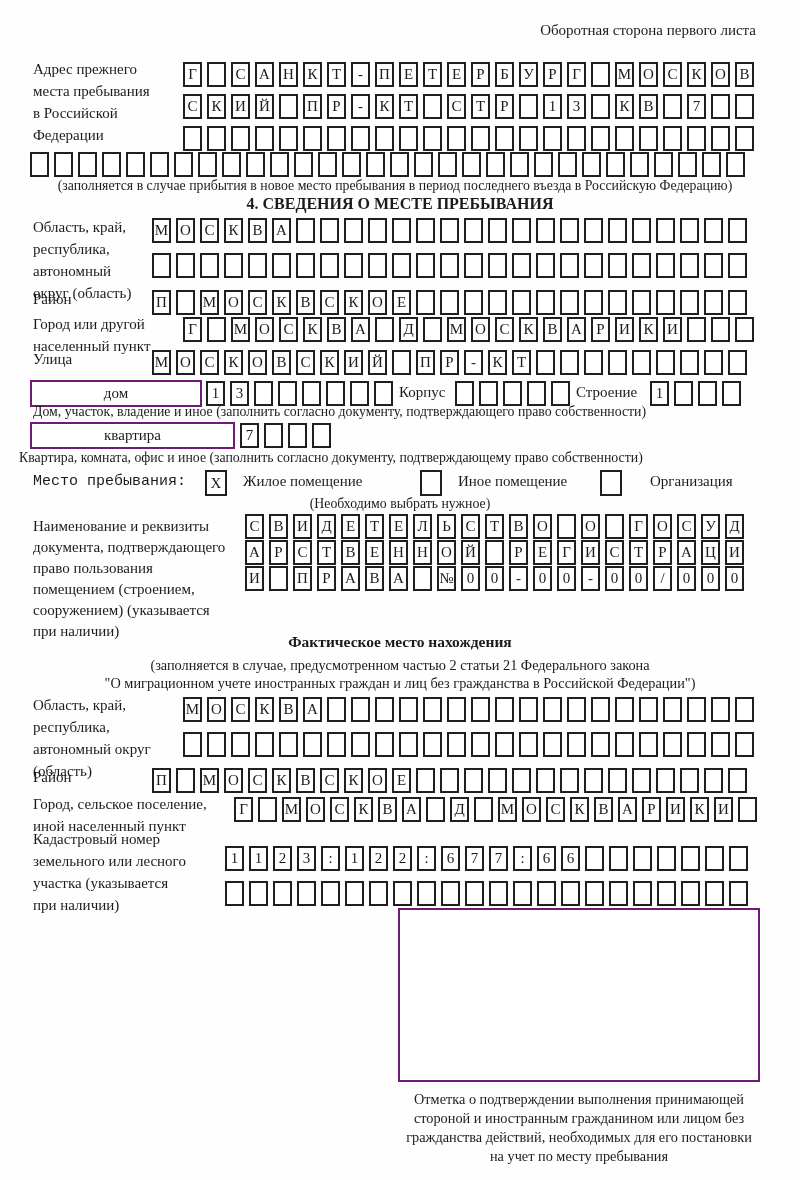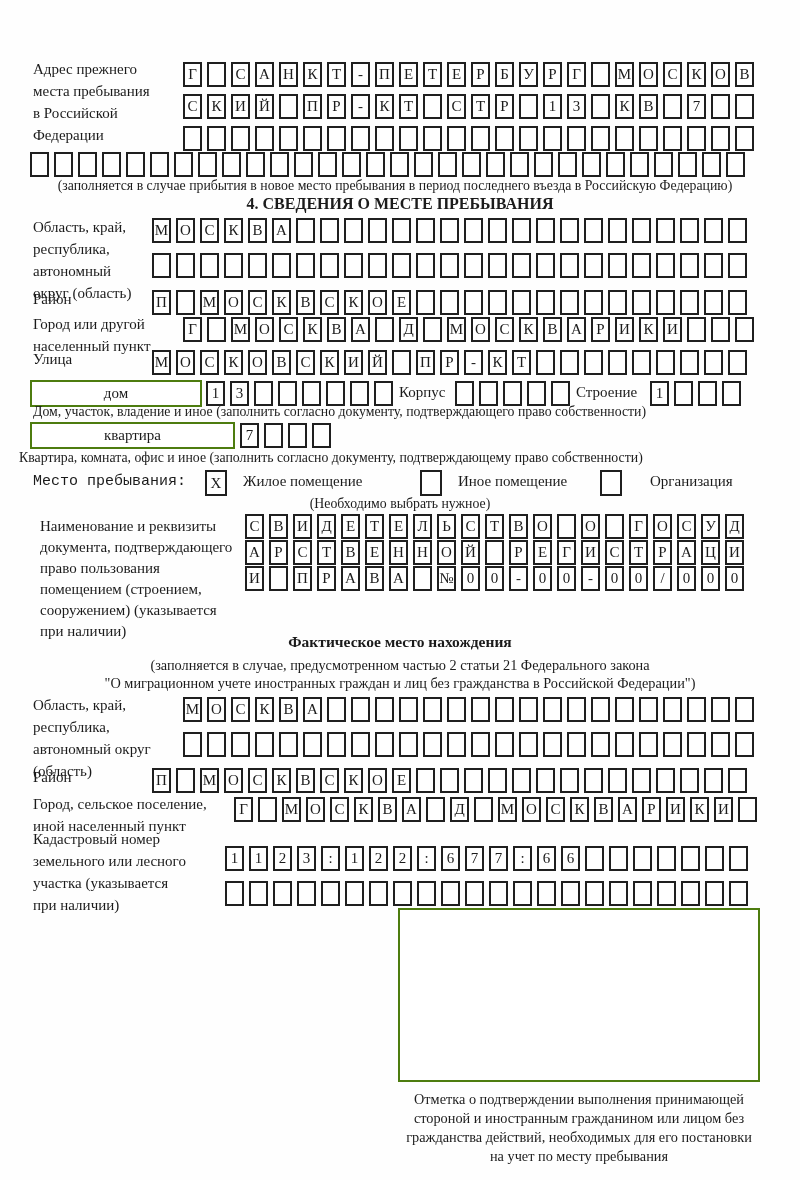--- a/index.html
+++ b/index.html
@@ -1,39 +1,40 @@
 <!DOCTYPE html>
 <html><head>
 <meta charset="utf-8">
 <style>
   html,body{margin:0;padding:0;background:#fff;}
   .page{position:relative;width:800px;height:1180px;background:#fefefe;
         font-family:"Liberation Serif","DejaVu Serif",serif;color:#1b1b1b;overflow:hidden;}
   .abs{position:absolute;}
   .lbl{position:absolute;font-size:15px;line-height:22px;white-space:pre-line;}
-  .lbl-sm{line-height:21px;margin-left:7px;}
+  .lbl-sm{line-height:21px;}
   .cellrow{position:absolute;display:flex;gap:5px;}
   .cell{flex:0 0 19px;width:19px;height:25px;border:2px solid #1f1f1f;box-sizing:border-box;
         display:flex;align-items:center;justify-content:center;
         font-size:15px;font-family:"Liberation Serif",serif;background:#fff;}
-  .bigbox{position:absolute;border:2px solid #4d7c0f;box-sizing:border-box;background:#fff;
+  .bigbox{position:absolute;border:2px solid #701a75;box-sizing:border-box;background:#fff;
           display:flex;align-items:center;justify-content:center;font-size:15px;}
   .note{position:absolute;font-size:13.8px;text-align:center;white-space:pre-line;}
   .note-left{position:absolute;font-size:13.8px;text-align:left;white-space:nowrap;}
   .hdr{position:absolute;font-weight:bold;font-size:16px;text-align:center;width:100%;}
   .inline-lbl{position:absolute;font-size:15px;white-space:nowrap;}
   .chk{position:absolute;width:22px;height:26px;border:2px solid #1f1f1f;box-sizing:border-box;
        display:flex;align-items:center;justify-content:center;font-size:15px;background:#fff;}
   .stamp-note{position:absolute;font-size:14.3px;line-height:19px;text-align:center;white-space:pre-line;}
 </style>
 </head>
 <body>
 
 <div class="page">
 
+  <div class="abs" style="left:300px;top:22px;width:456px;text-align:right;font-size:15px;">Оборотная сторона первого листа</div>
 
   <div class="lbl" style="left:33px;top:58px;width:150px;">Адрес прежнего
 места пребывания
 в Российской
 Федерации</div>
   <div class="cellrow" style="left:183px;top:62px;">
       <span class="cell">Г</span>
       <span class="cell"></span>
       <span class="cell">С</span>
       <span class="cell">А</span>

